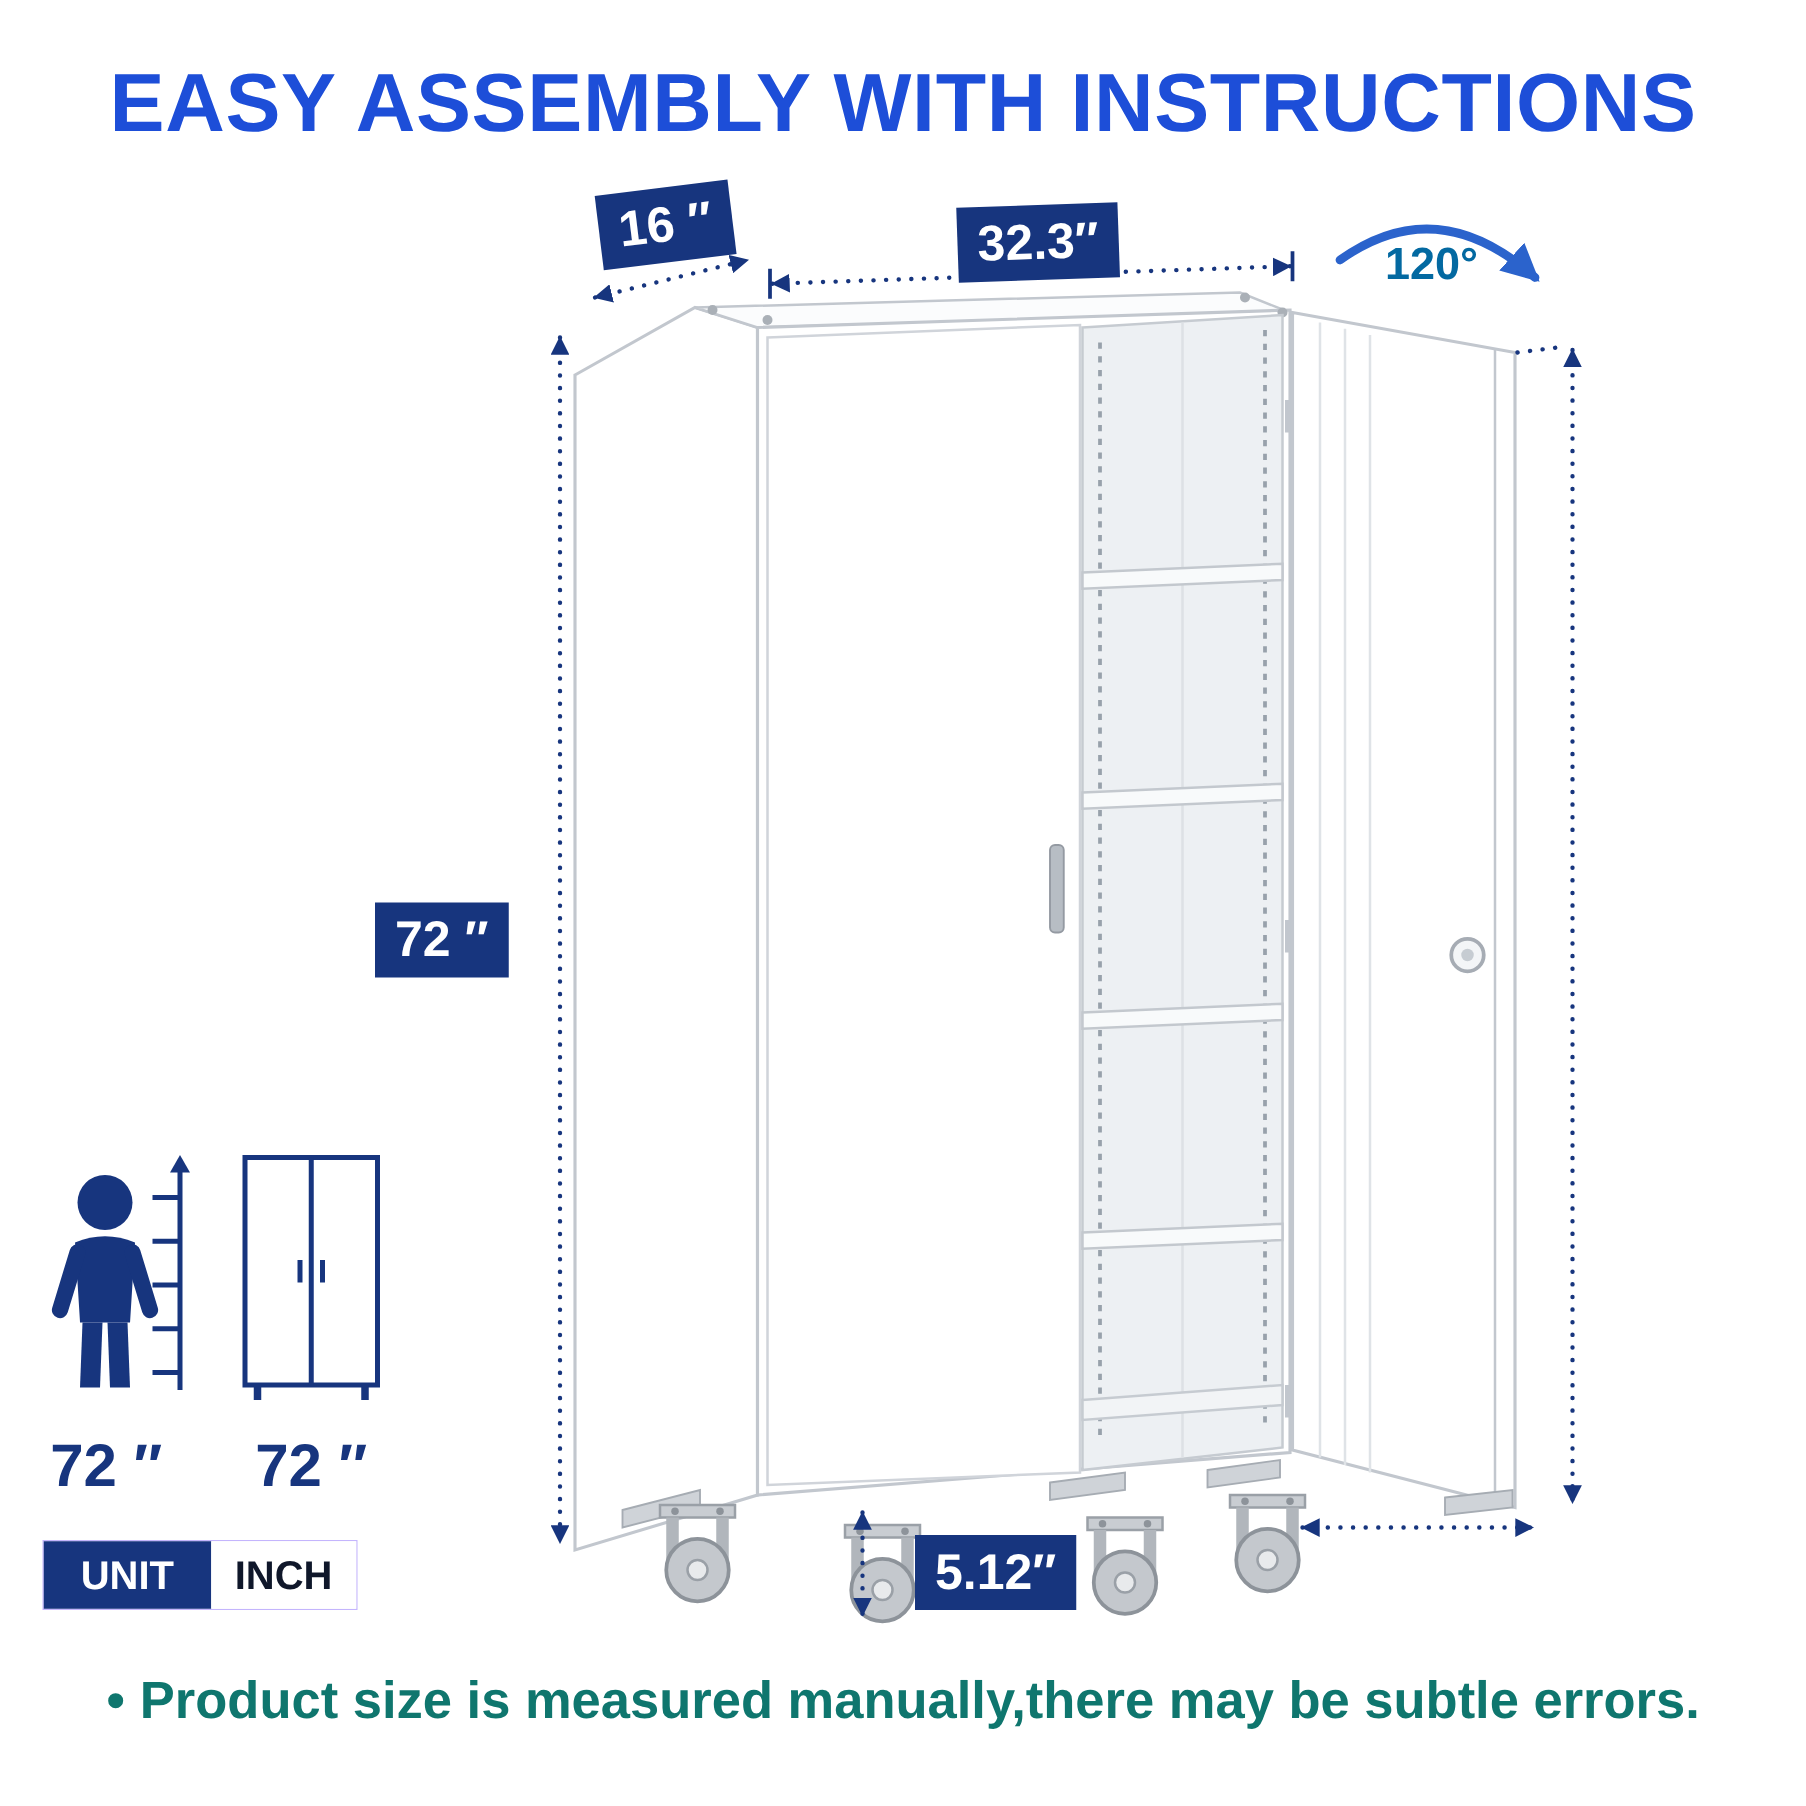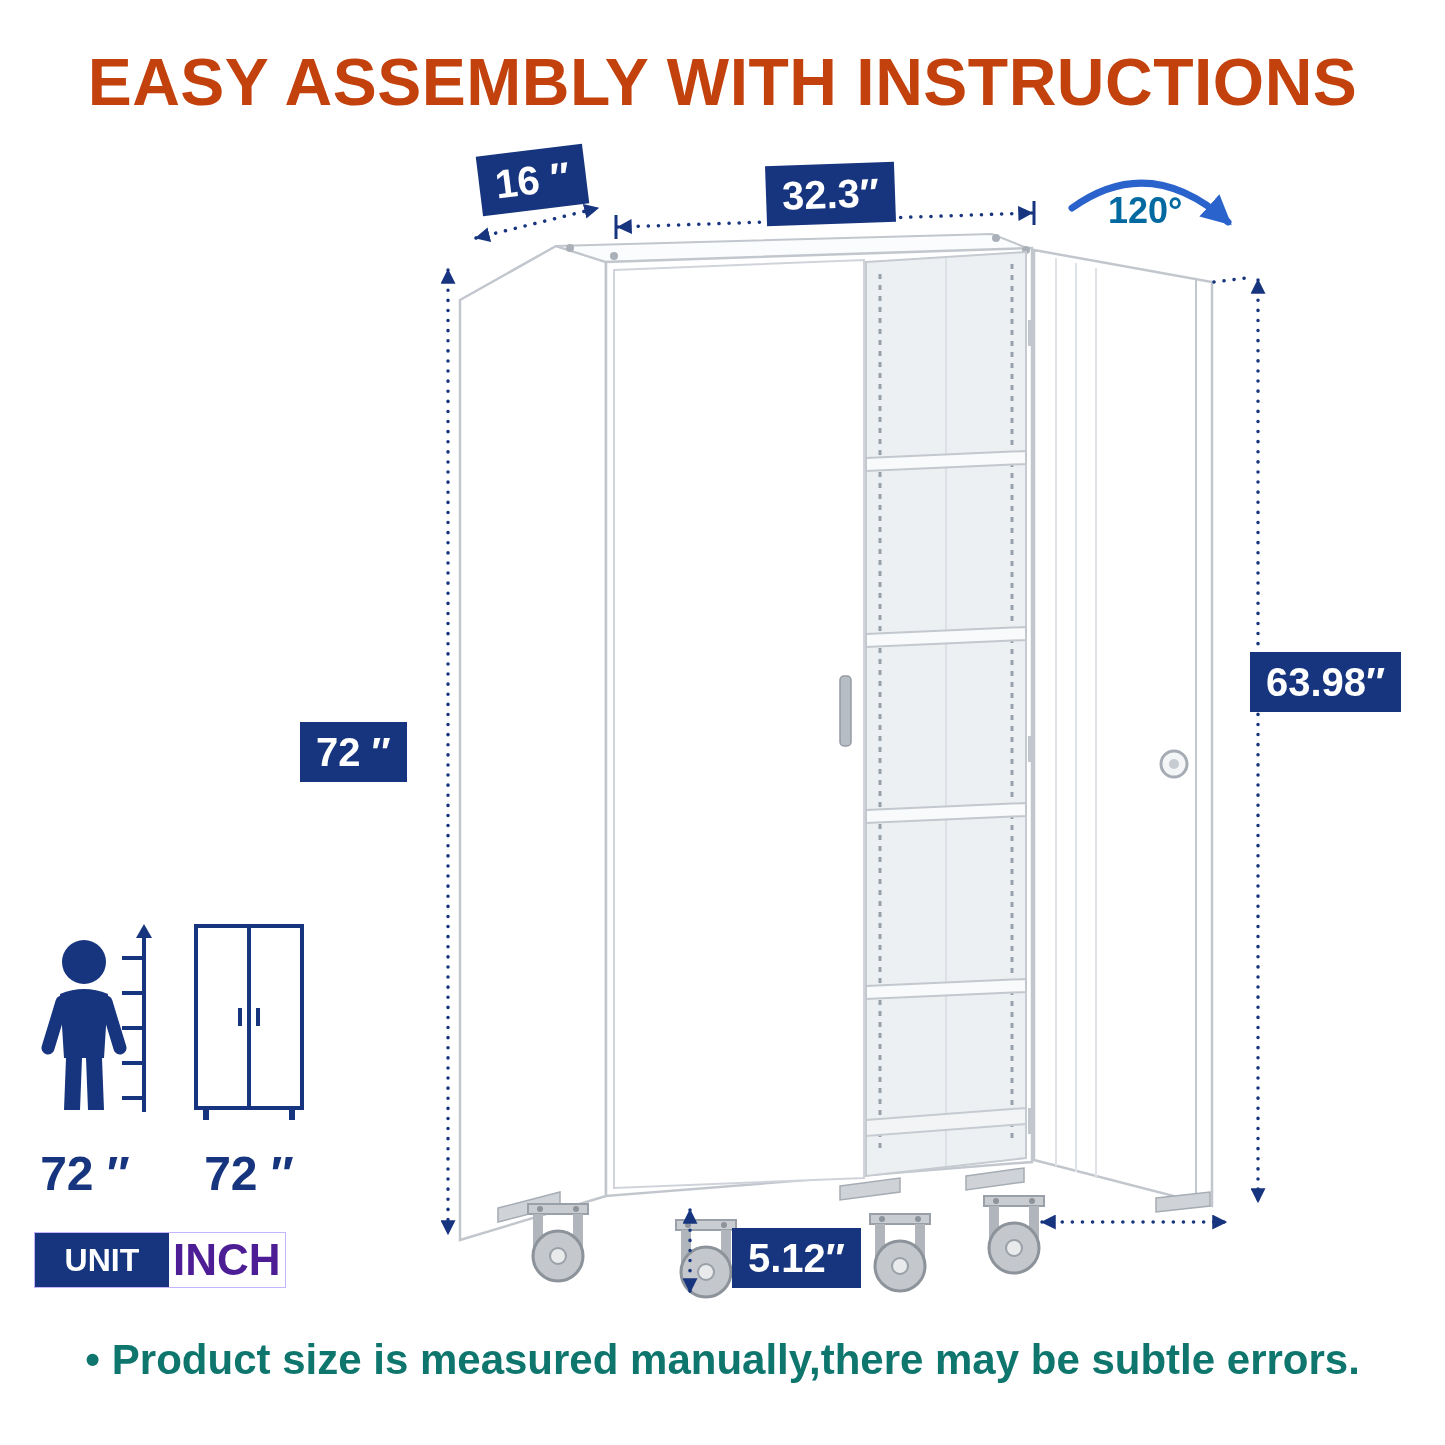--- a/index.html
+++ b/index.html
@@ -1,31 +1,31 @@
 <!DOCTYPE html>
 <html><head>
 <meta charset="utf-8">
 <style>
   html,body{margin:0;padding:0;background:#ffffff;}
   .stage{position:relative;width:1445px;height:1445px;background:#ffffff;
          font-family:"Liberation Sans","DejaVu Sans",sans-serif;overflow:hidden;}
   svg.art{position:absolute;left:0;top:0;}
   .title{position:absolute;top:44px;left:0;width:100%;text-align:center;
-         font-size:66px;font-weight:bold;color:#c2410c;letter-spacing:0.5px;white-space:nowrap;}
+         font-size:66px;font-weight:bold;color:#1d4ed8;letter-spacing:0.5px;white-space:nowrap;}
   .dim-badge{position:absolute;background:#17357e;color:#ffffff;font-size:40px;
          font-weight:bold;line-height:1;padding:10px 16px;white-space:nowrap;}
   .deg-label{position:absolute;font-size:36px;font-weight:bold;color:#0369a1;white-space:nowrap;}
   .ref-label{position:absolute;font-size:48px;font-weight:bold;color:#17357e;
          text-align:center;white-space:nowrap;}
   .unit-badge{position:absolute;left:34px;top:1232px;width:252px;height:56px;
          border:1px solid #c4b5fd;display:flex;box-sizing:border-box;}
   .unit-cell{flex:1.15;background:#17357e;color:#ffffff;display:flex;align-items:center;
          justify-content:center;font-size:32px;font-weight:bold;}
-  .inch-cell{flex:1;background:#ffffff;color:#4c1d95;display:flex;align-items:center;
-         justify-content:center;font-size:44px;font-weight:bold;}
+  .inch-cell{flex:1;background:#ffffff;color:#0f172a;display:flex;align-items:center;
+         justify-content:center;font-size:32px;font-weight:bold;}
   .footer{position:absolute;top:1336px;left:0;width:100%;text-align:center;
          font-size:42px;font-weight:bold;color:#0f766e;}
   .footer .bullet{margin-right:12px;}
 </style>
 </head>
 <body>
 
 <div class="stage">
 
   <svg class="art" width="1445" height="1445" viewBox="0 0 1445 1445">
@@ -168,21 +168,20 @@
       <line x1="292" y1="1108" x2="292" y2="1120" stroke-width="6"></line>
     </g>
   </svg>
 
   <div class="title">EASY ASSEMBLY WITH INSTRUCTIONS</div>
 
   <div class="dim-badge" style="left:479px;top:150px;transform:rotate(-7deg);">16 ″</div>
   <div class="dim-badge" style="left:766px;top:164px;transform:rotate(-2deg);">32.3″</div>
   <div class="deg-label" style="left:1108px;top:190px;">120°</div>
   <div class="dim-badge" style="left:300px;top:722px;">72 ″</div>
-  <div class="dim-badge" style="left:1250px;top:652px;">63.98″</div>
   <div class="dim-badge" style="left:732px;top:1228px;">5.12″</div>
 
   <div class="ref-label" style="left:30px;top:1146px;width:110px;">72 ″</div>
   <div class="ref-label" style="left:192px;top:1146px;width:114px;">72 ″</div>
 
   <div class="unit-badge">
     <div class="unit-cell">UNIT</div>
     <div class="inch-cell">INCH</div>
   </div>
 

